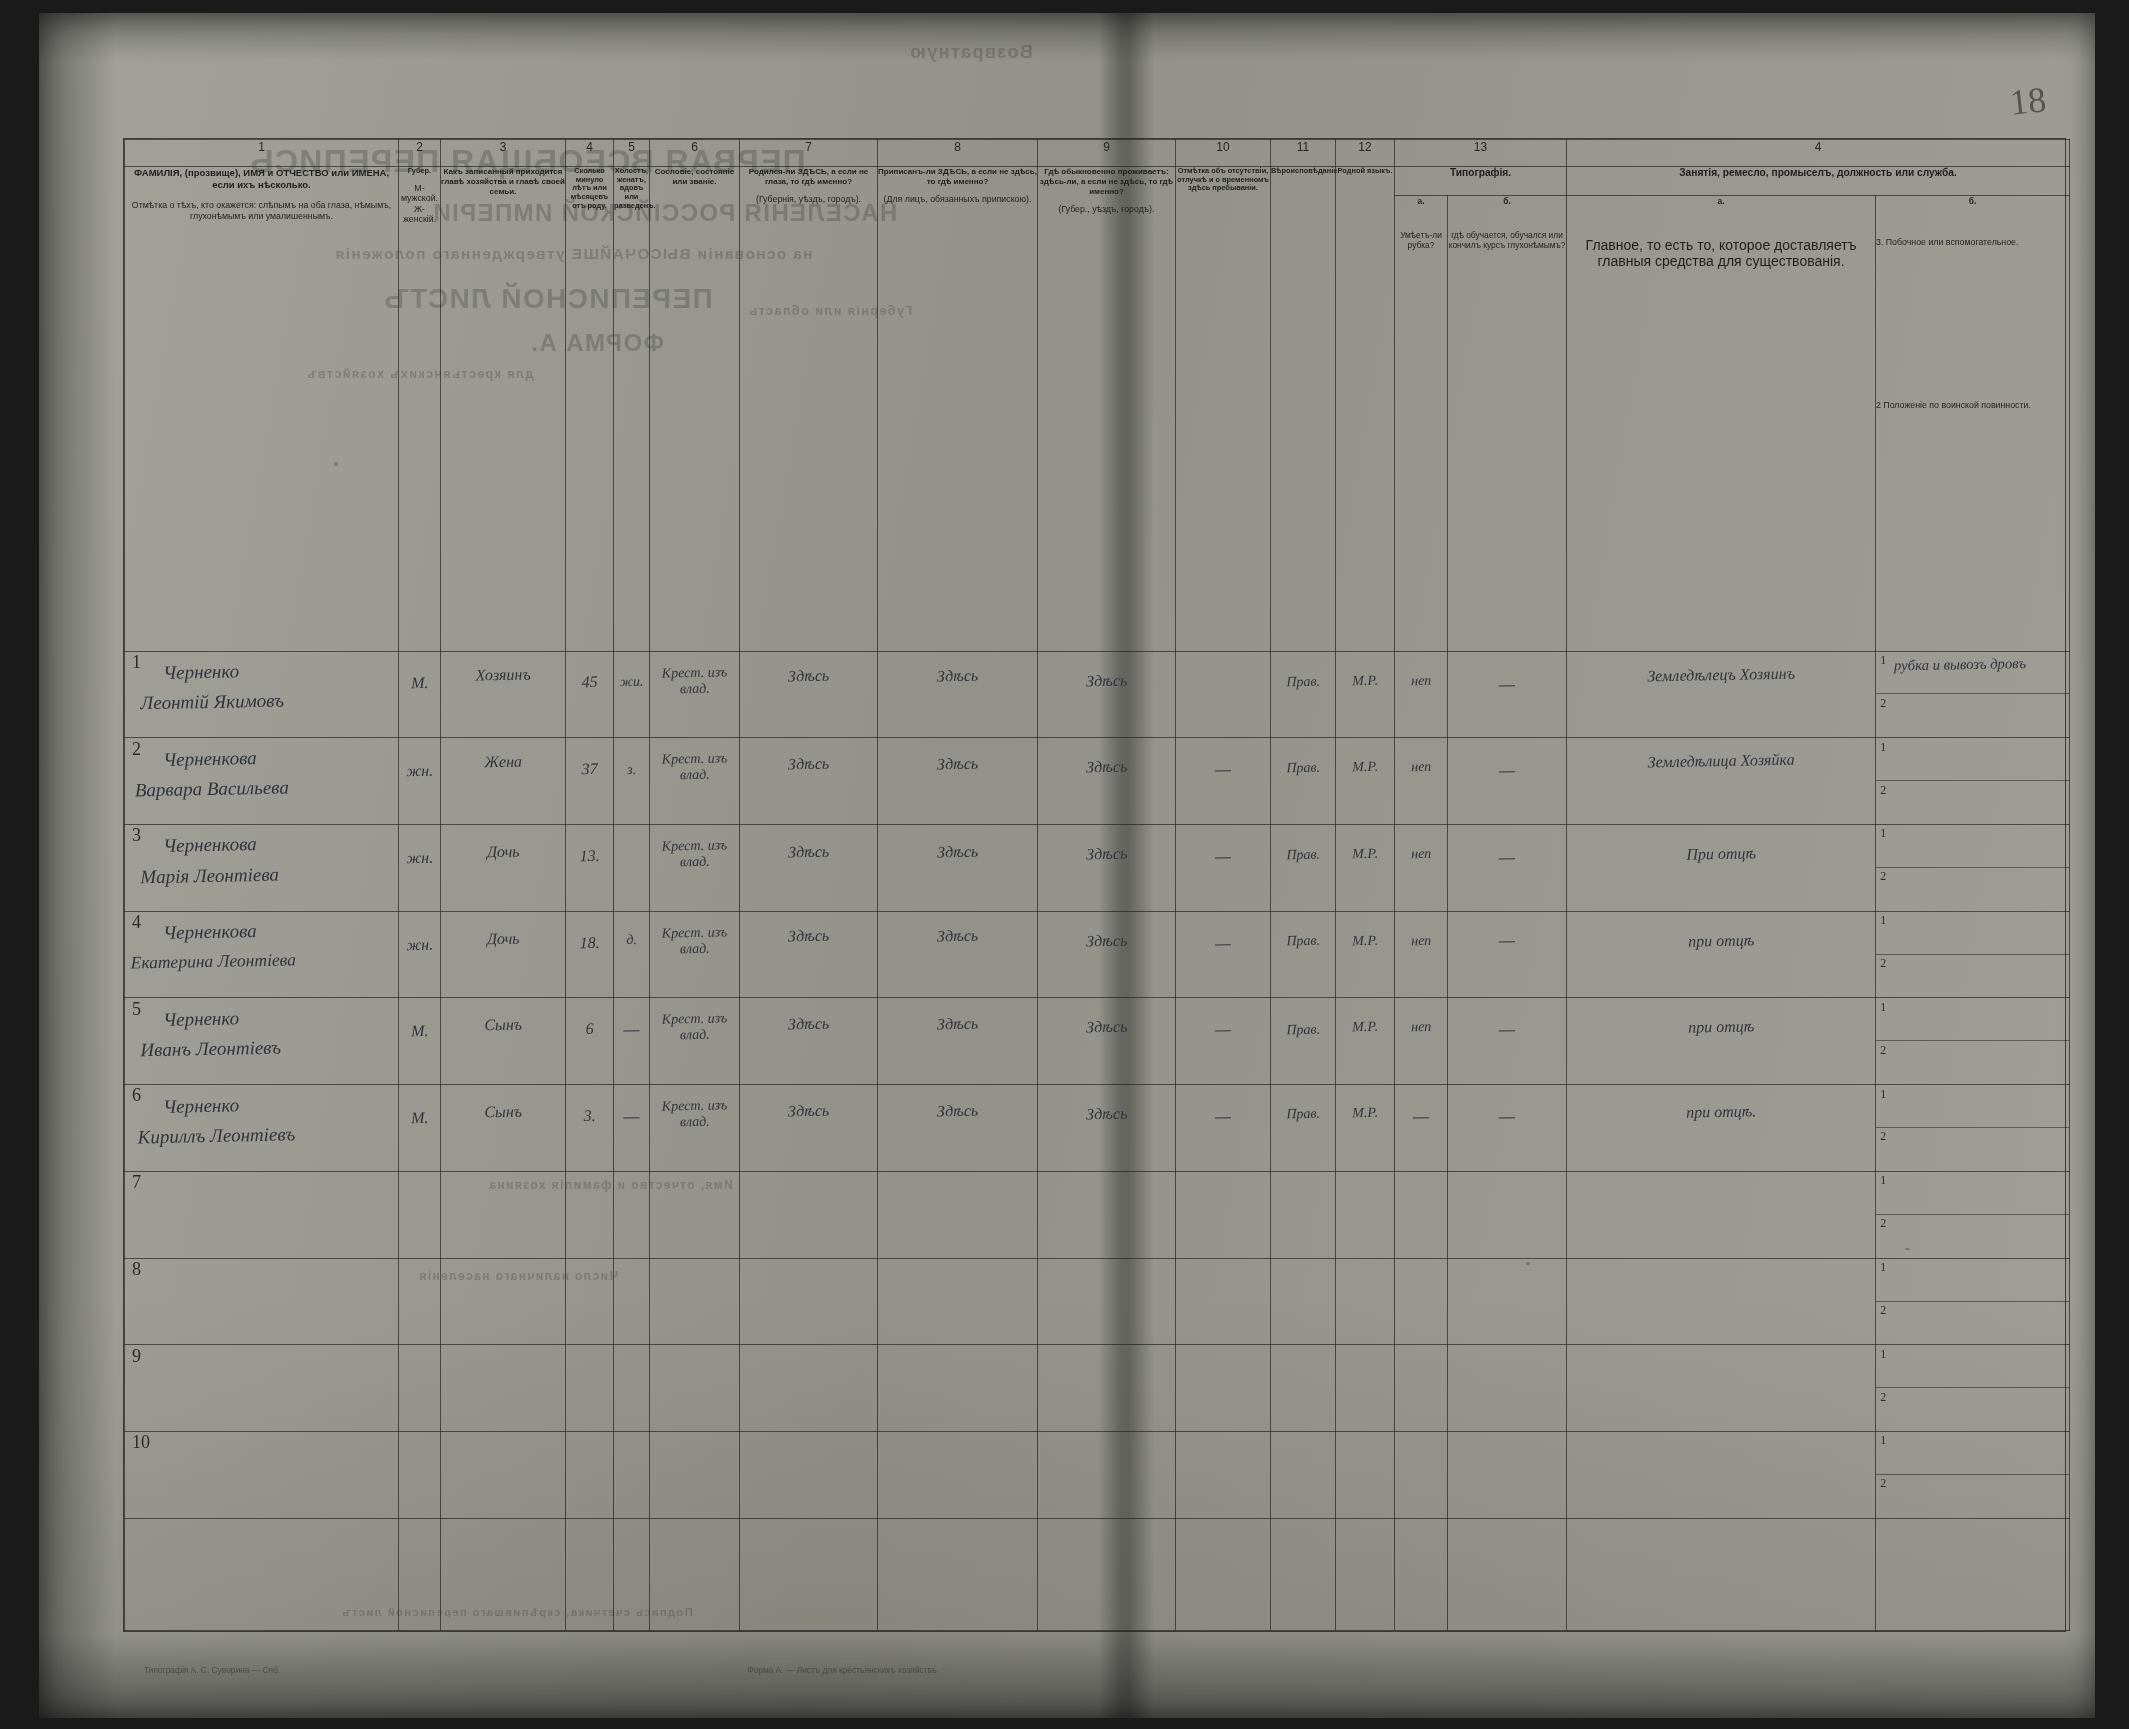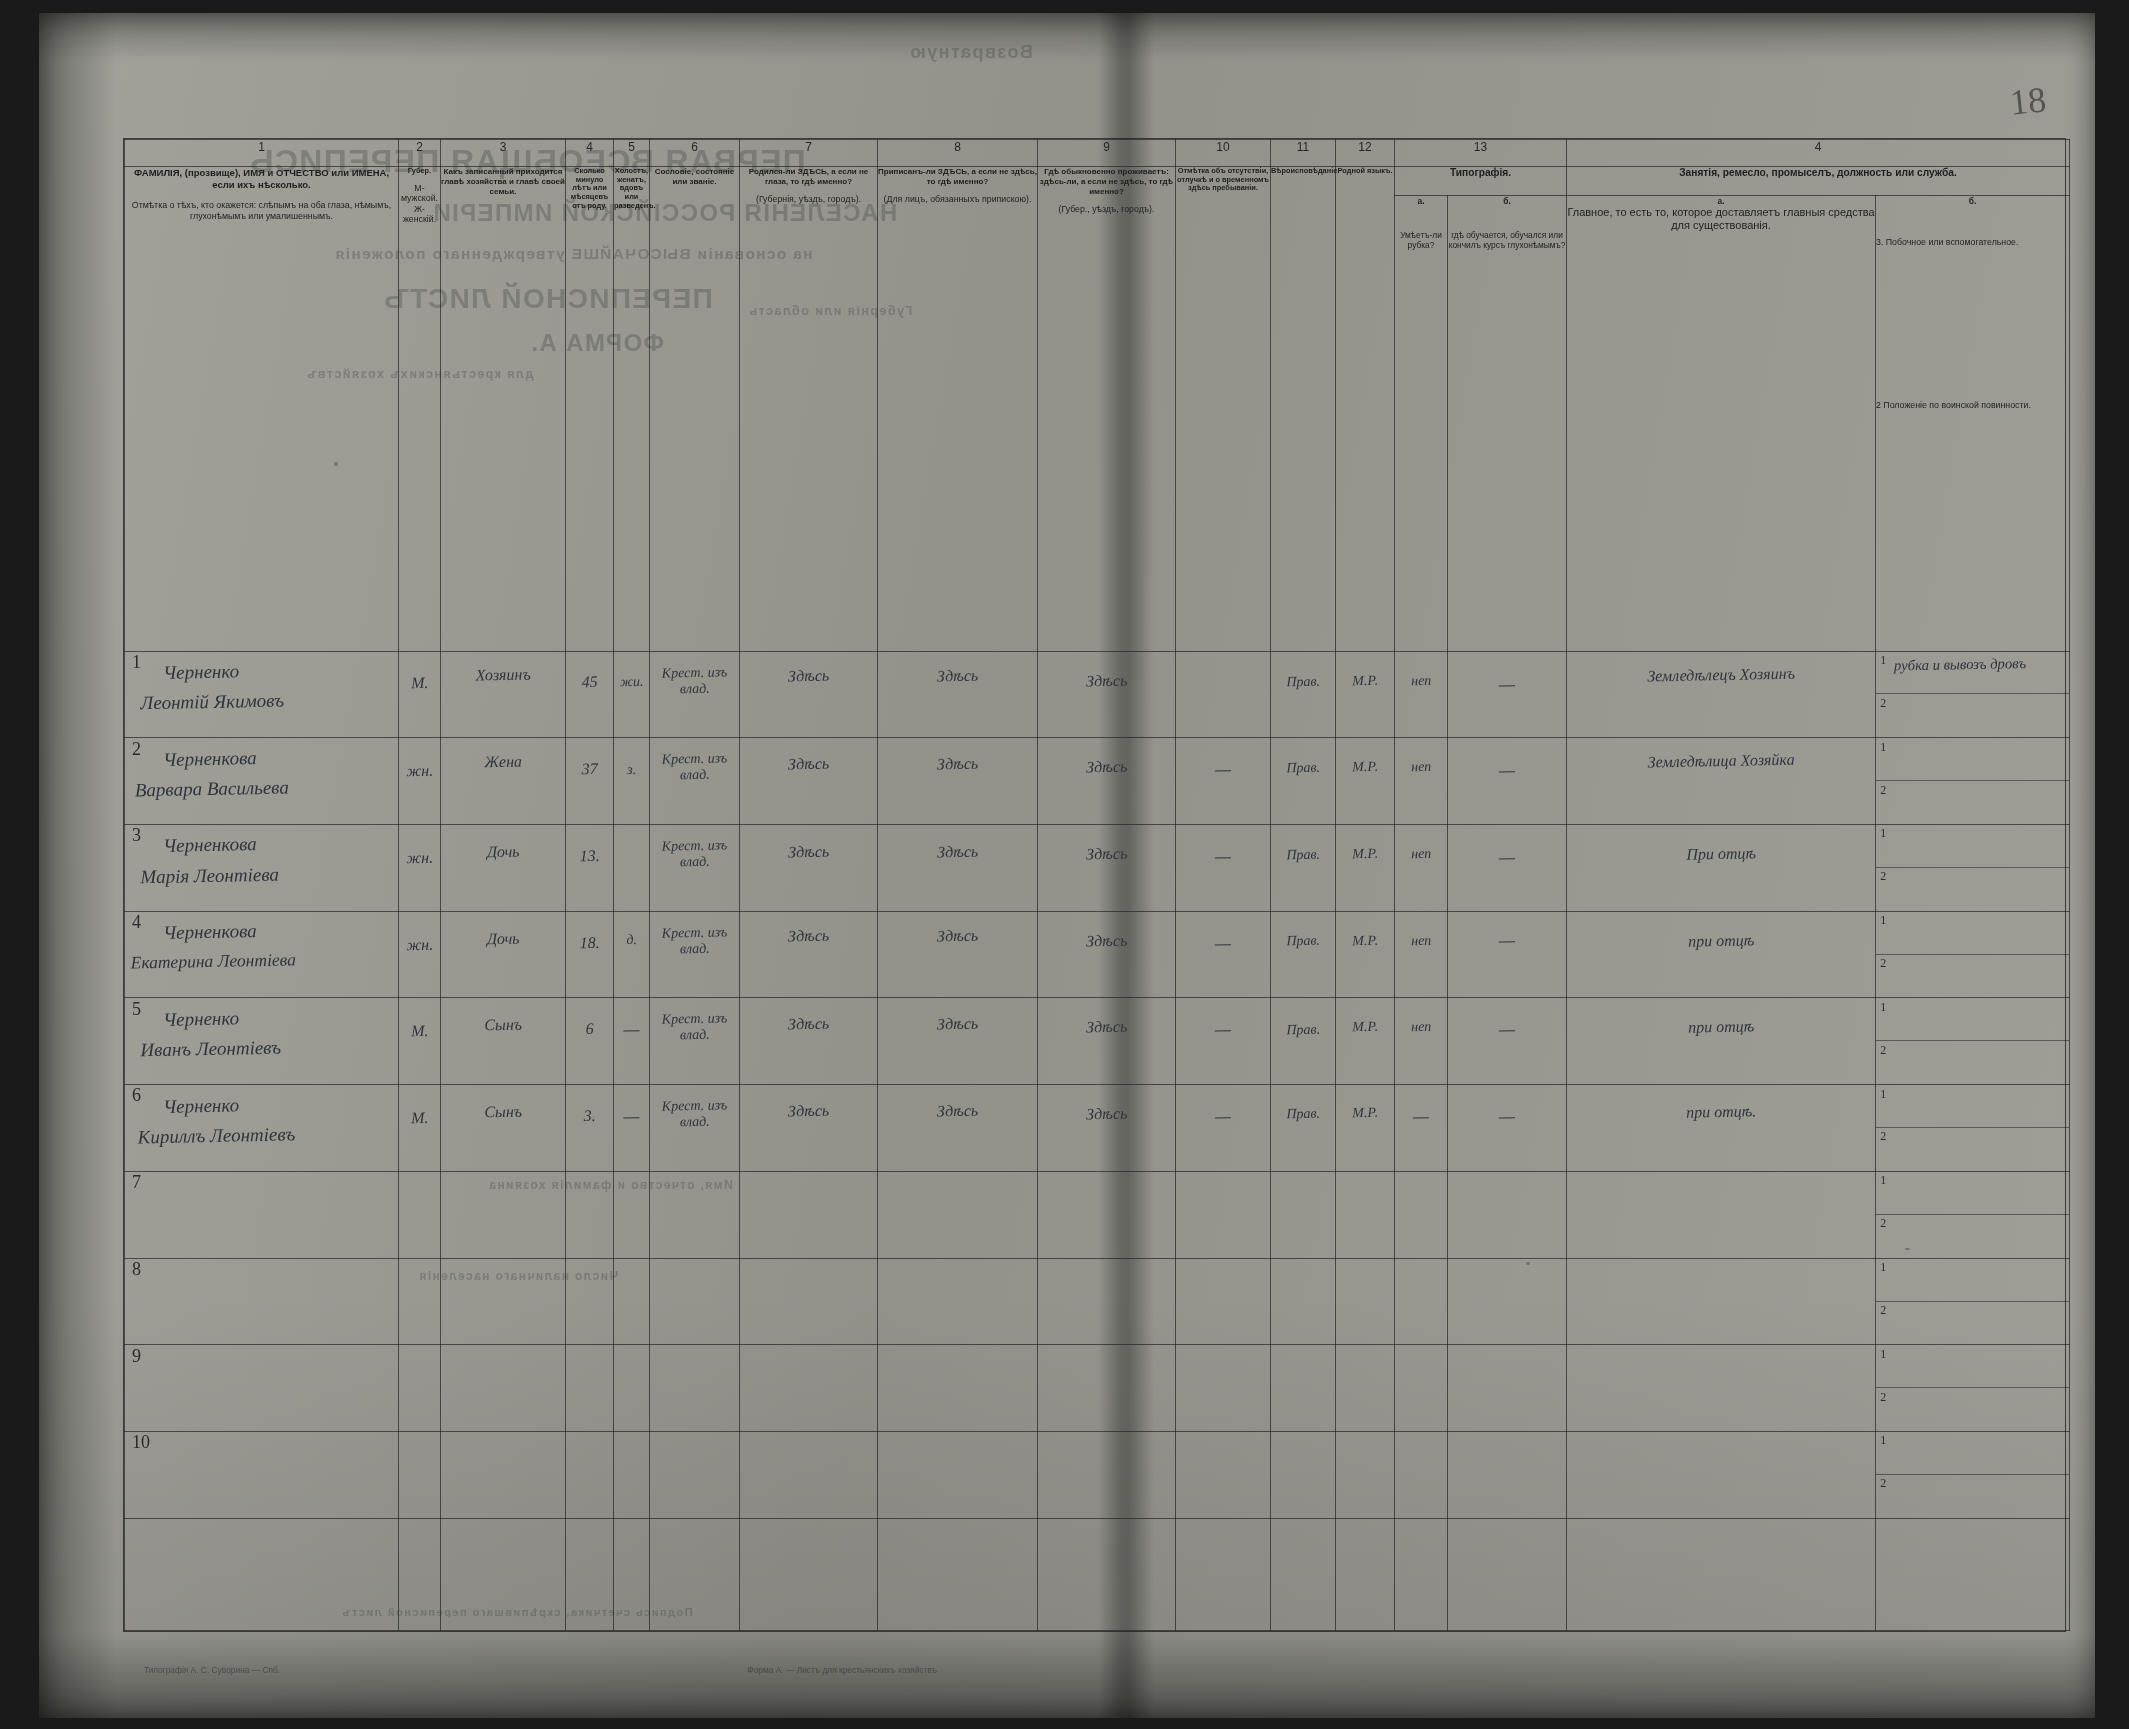--- a/index.html
+++ b/index.html
@@ -289,21 +289,21 @@
           <td class="sub-hdr">
             <div style="font-weight:bold">а.</div>
             <div class="sub-hdr lite" style="margin-top:24px;padding:0">Умѣетъ-ли рубка?</div>
           </td>
           <td class="sub-hdr">
             <div style="font-weight:bold">б.</div>
             <div class="sub-hdr lite" style="margin-top:24px;padding:0">гдѣ обучается, обучался или кончилъ курсъ глухонѣмымъ?</div>
           </td>
           <td class="sub-hdr">
             <div style="font-weight:bold">а.</div>
-            <div class="sub-hdr lite" style="padding:0;font-size:11px">Главное, то есть то, которое доставляетъ главныя средства для существованія.</div>
+            <div class="sub-hdr lite" style="margin-top:31px;padding:0;font-size:14px">Главное, то есть то, которое доставляетъ главныя средства для существованія.</div>
           </td>
           <td class="sub-hdr">
             <div style="font-weight:bold">б.</div>
             <div class="sub-hdr lite" style="margin-top:31px;padding:0;font-size:8.8px;text-align:left">3. Побочное или вспомогательное.</div>
             <div class="sub-hdr lite" style="margin-top:21px;padding:0;font-size:8.8px;text-align:left">2 Положеніе по воинской повинности.</div>
           </td>
         </tr>
 
         <tr class="row">
           <td>

